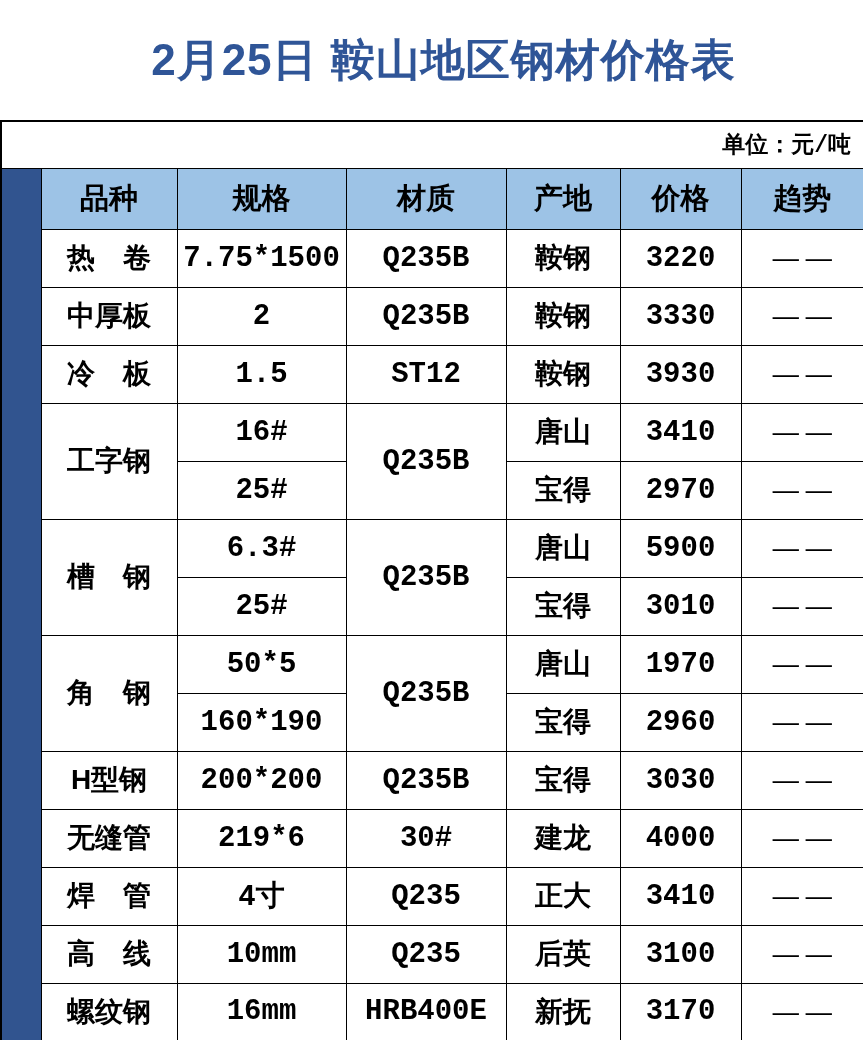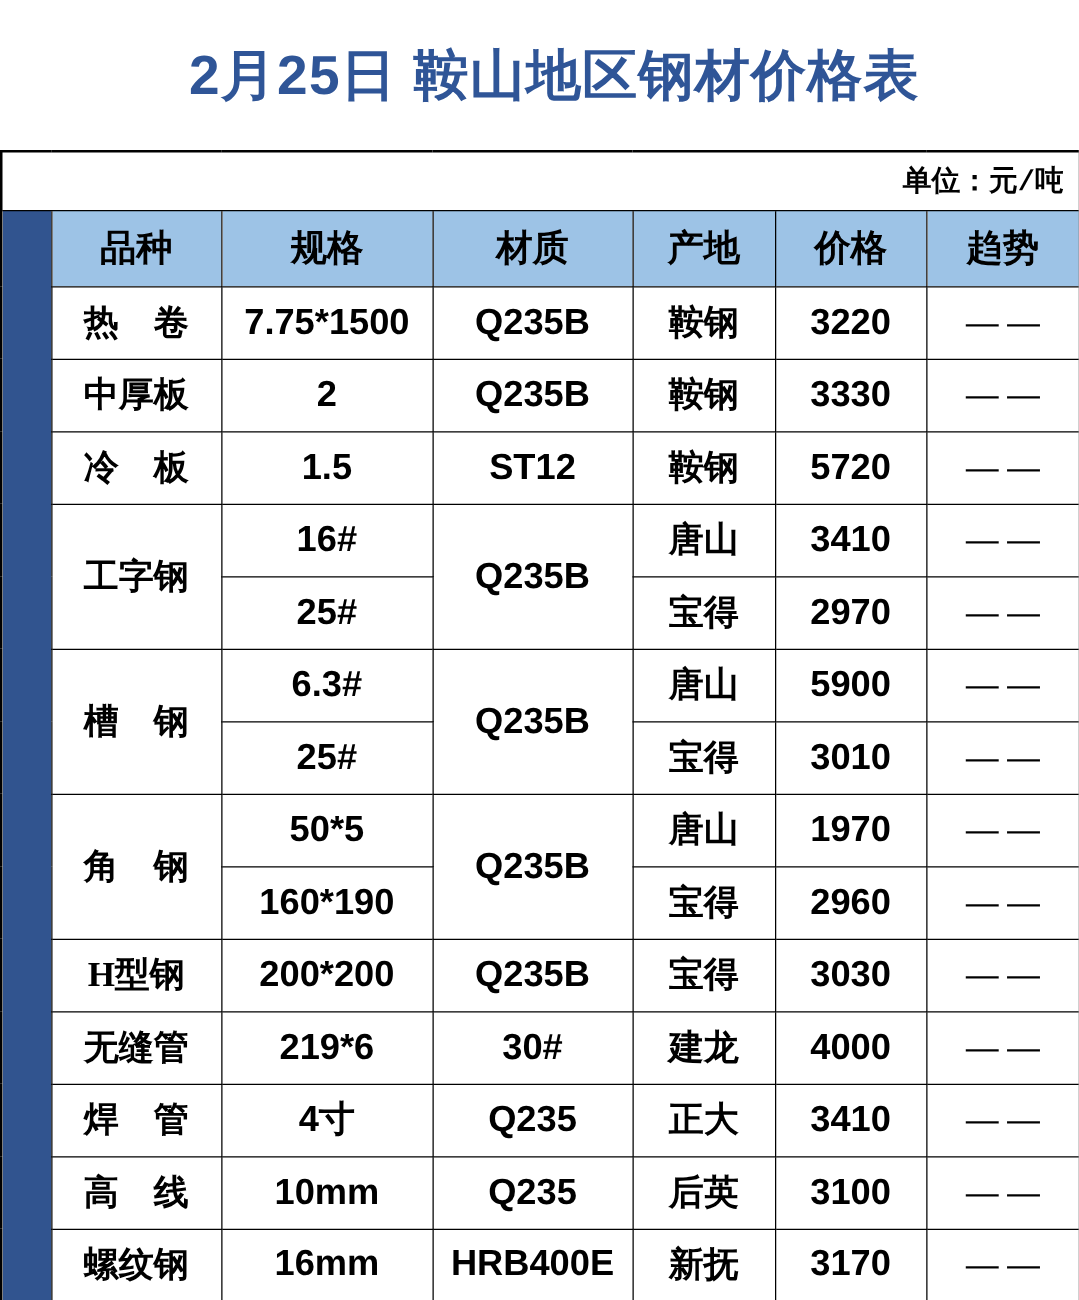--- a/index.html
+++ b/index.html
@@ -59,25 +59,25 @@
     font-size: 29px;
     font-family: Liberation Serif, serif;
   }
   td.stripe {
     background: #31548F;
     border-bottom: 2px solid #000000;
   }
   tr.data-row { height: 58px; }
   td.variety-cell, td.origin-cell {
     font-size: 28px;
-    font-family: Liberation Serif, serif;
+    font-family: Liberation Sans, sans-serif;
   }
   td.spec-cell, td.material-cell, td.price-cell {
     font-size: 29px;
-    font-family: Liberation Sans, sans-serif;
+    font-family: Liberation Mono, monospace;
     margin-top: 12px;
   }
   td.trend-cell {
     font-size: 26px;
     font-family: "Liberation Serif", "DejaVu Serif", serif;
     letter-spacing: 7px;
     padding-left: 7px; 
   }
 </style>
 </head>
@@ -128,21 +128,21 @@
       <td class="origin-cell">鞍钢</td>
       <td class="price-cell">3330</td>
       <td class="trend-cell">——</td>
     </tr>
 
     <tr class="data-row">
       <td class="variety-cell">冷　板</td>
       <td class="spec-cell">1.5</td>
       <td class="material-cell">ST12</td>
       <td class="origin-cell">鞍钢</td>
-      <td class="price-cell">5720</td>
+      <td class="price-cell">3930</td>
       <td class="trend-cell">——</td>
     </tr>
 
     <tr class="data-row">
       <td class="variety-cell" rowspan="2">工字钢</td>
       <td class="spec-cell">16#</td>
       <td class="material-cell" rowspan="2">Q235B</td>
       <td class="origin-cell">唐山</td>
       <td class="price-cell">3410</td>
       <td class="trend-cell">——</td>

